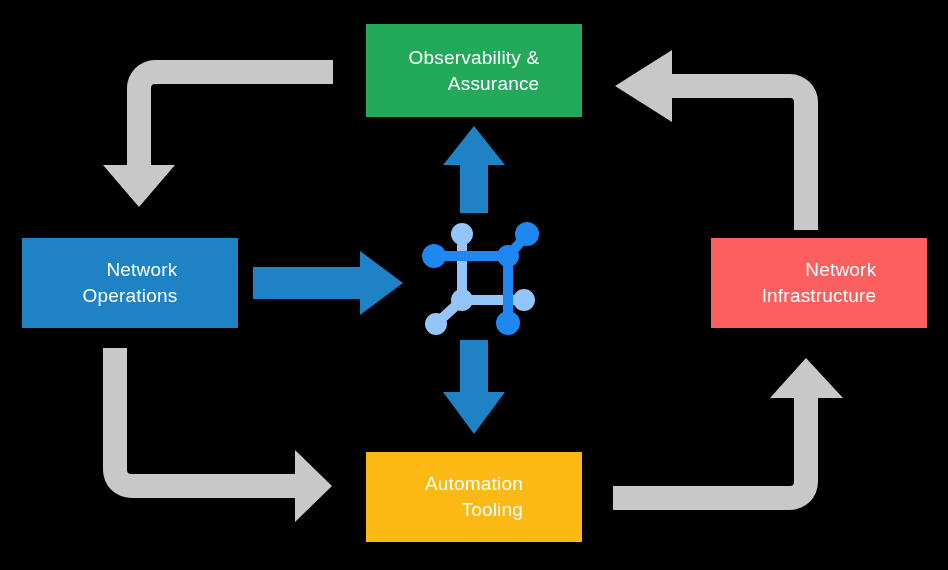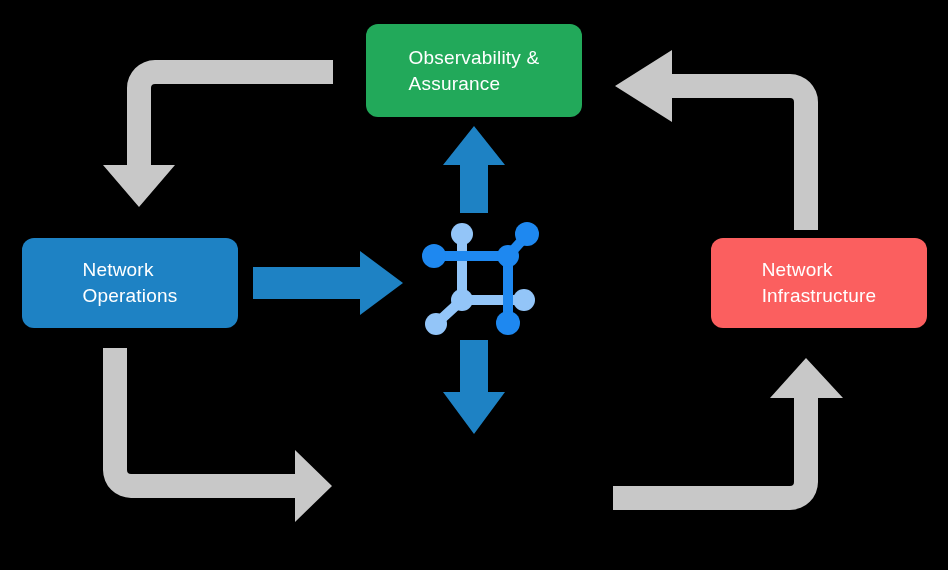--- a/index.html
+++ b/index.html
@@ -13,22 +13,22 @@
     height: 570px;
     background: #000000;
     overflow: hidden;
     font-family: "Liberation Sans", sans-serif;
   }
   .node-box {
     position: absolute;
     display: flex;
     align-items: center;
     justify-content: center;
-    text-align: left;
-    border-radius: 12px;
+    text-align: right;
+    border-radius: 0;
     color: #ffffff;
     font-size: 19px;
     line-height: 1.35;
     font-weight: 400;
     letter-spacing: 0.2px;
     box-sizing: border-box;
     padding: 10px 10px;
     white-space: pre-line;
   }
   #box-observability {
@@ -199,14 +199,16 @@
 
   <div class="node-box" id="box-observability">Observability &amp;
 Assurance</div>
 
   <div class="node-box" id="box-network-operations">Network
 Operations</div>
 
   <div class="node-box" id="box-network-infrastructure">Network
 Infrastructure</div>
 
+  <div class="node-box" id="box-automation-tooling">Automation
+Tooling</div>
 
 </div>
 
 </body></html>

